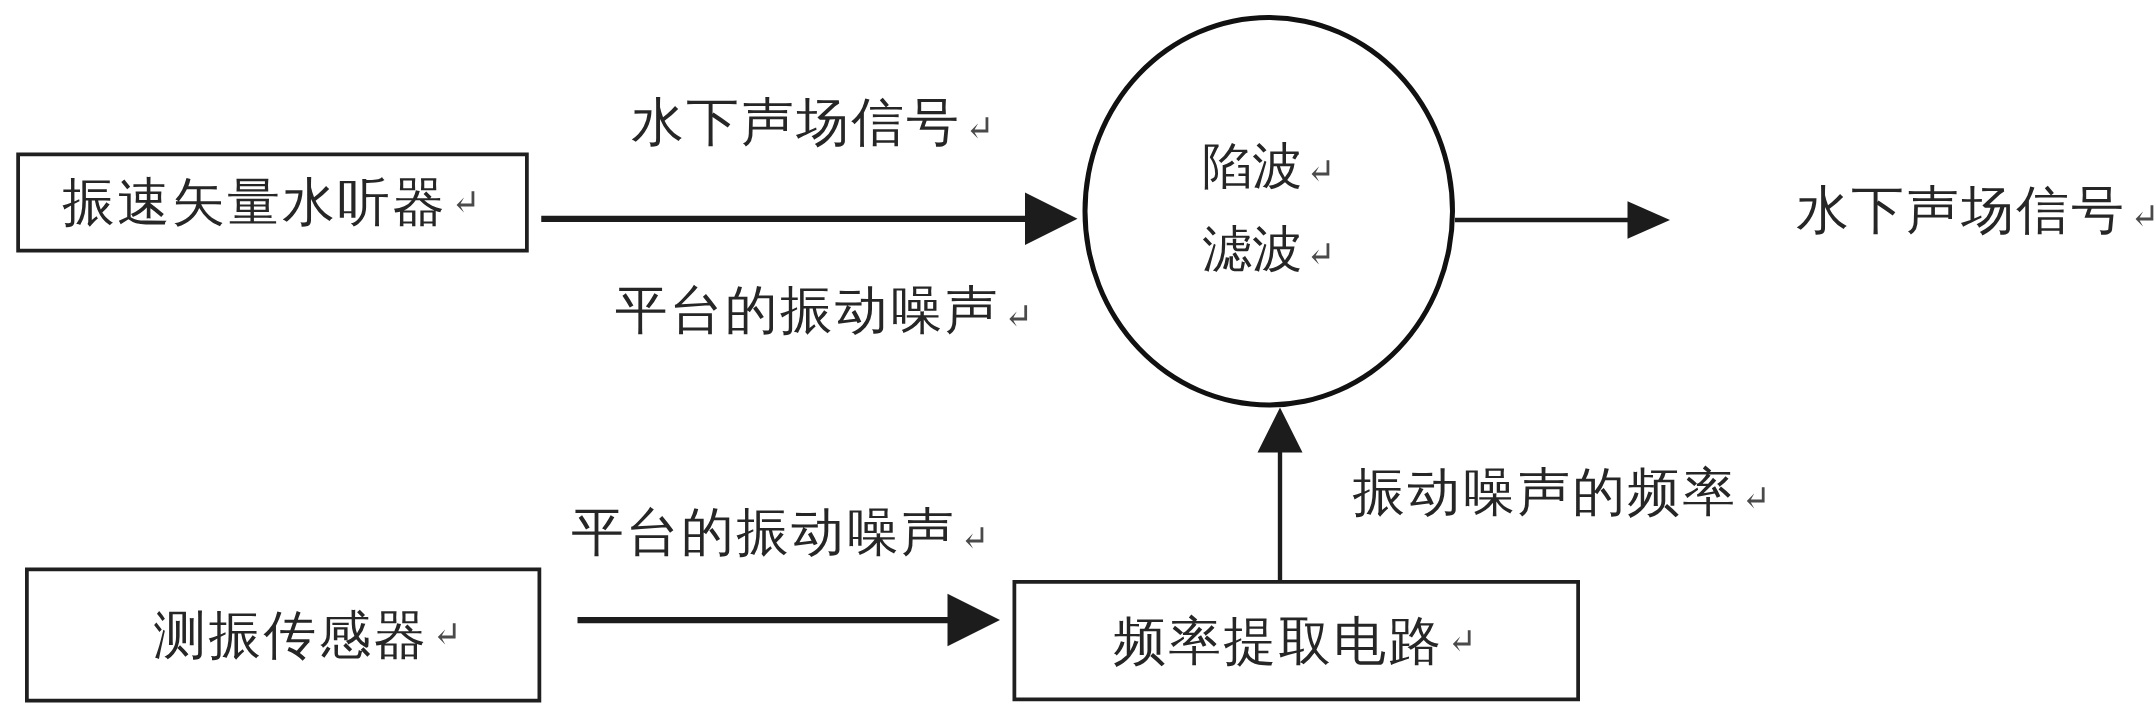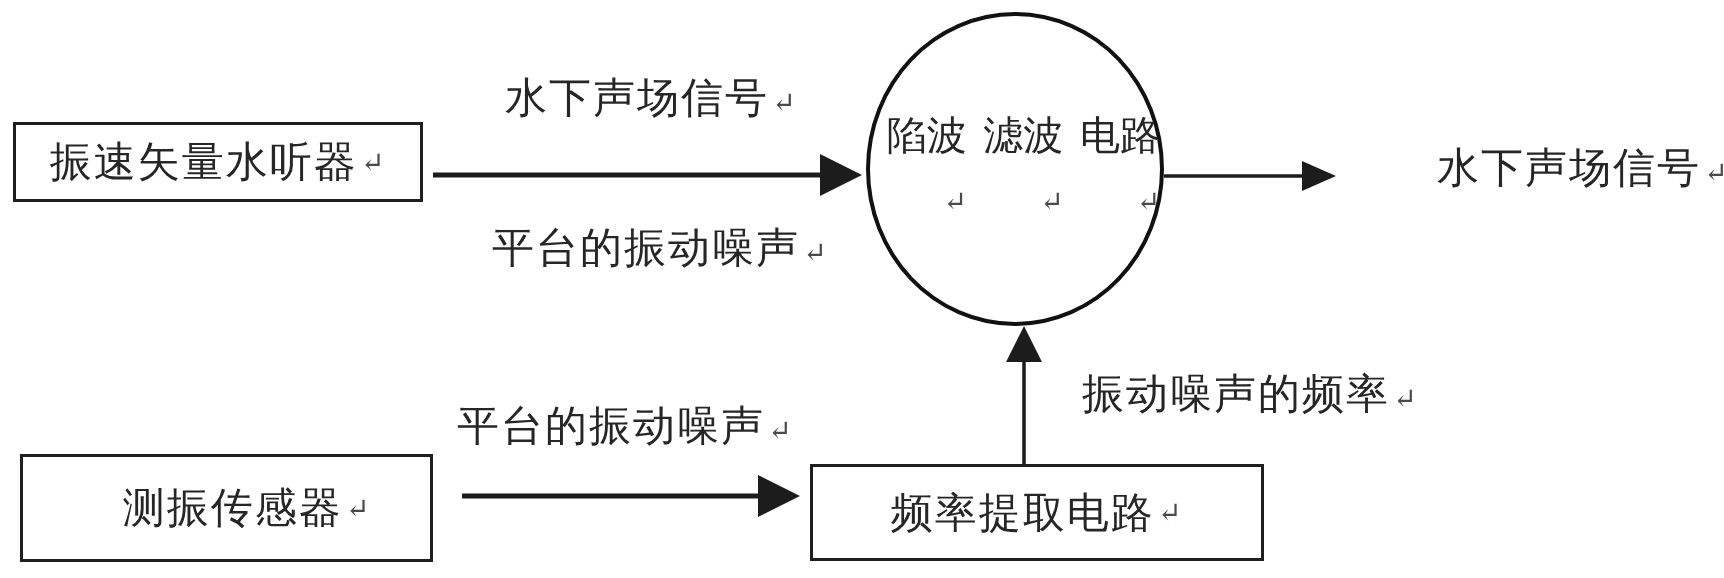--- a/index.html
+++ b/index.html
@@ -19,21 +19,21 @@
     font-size:42px;
     letter-spacing:2px;
     white-space:nowrap;
     box-sizing:border-box;
   }
   .node-circle{
     position:absolute;
     border:4px solid #111111;
     border-radius:50%;
     background:#ffffff;
-    display:flex;flex-direction:row;align-items:center;justify-content:center;
+    display:flex;flex-direction:column;align-items:center;justify-content:center;
     font-size:40px;
     line-height:62px;
     box-sizing:border-box;
     text-align:right;
   }
   .edge-label{
     position:absolute;
     font-size:42px;
     letter-spacing:2px;
     white-space:nowrap;
@@ -86,21 +86,20 @@
   </div>
 
   <div class="node-box" style="left:810px;top:464px;width:454px;height:97px;">
     <span>频率提取电路</span>
       <span class="ret">↵</span>
   </div>
 
   <div class="node-circle" style="left:866px;top:12px;width:298px;height:314px;">
     <div><span>陷波</span><span class="ret">↵</span></div>
     <div><span>滤波</span><span class="ret">↵</span></div>
-    <div><span>电路</span><span class="ret">↵</span></div>
   </div>
 
   <div class="edge-label" style="left:505px;top:70px;">
     <span>水下声场信号</span><span class="ret">↵</span>
   </div>
 
   <div class="edge-label" style="left:492px;top:220px;">
     <span>平台的振动噪声</span><span class="ret">↵</span>
   </div>
 

